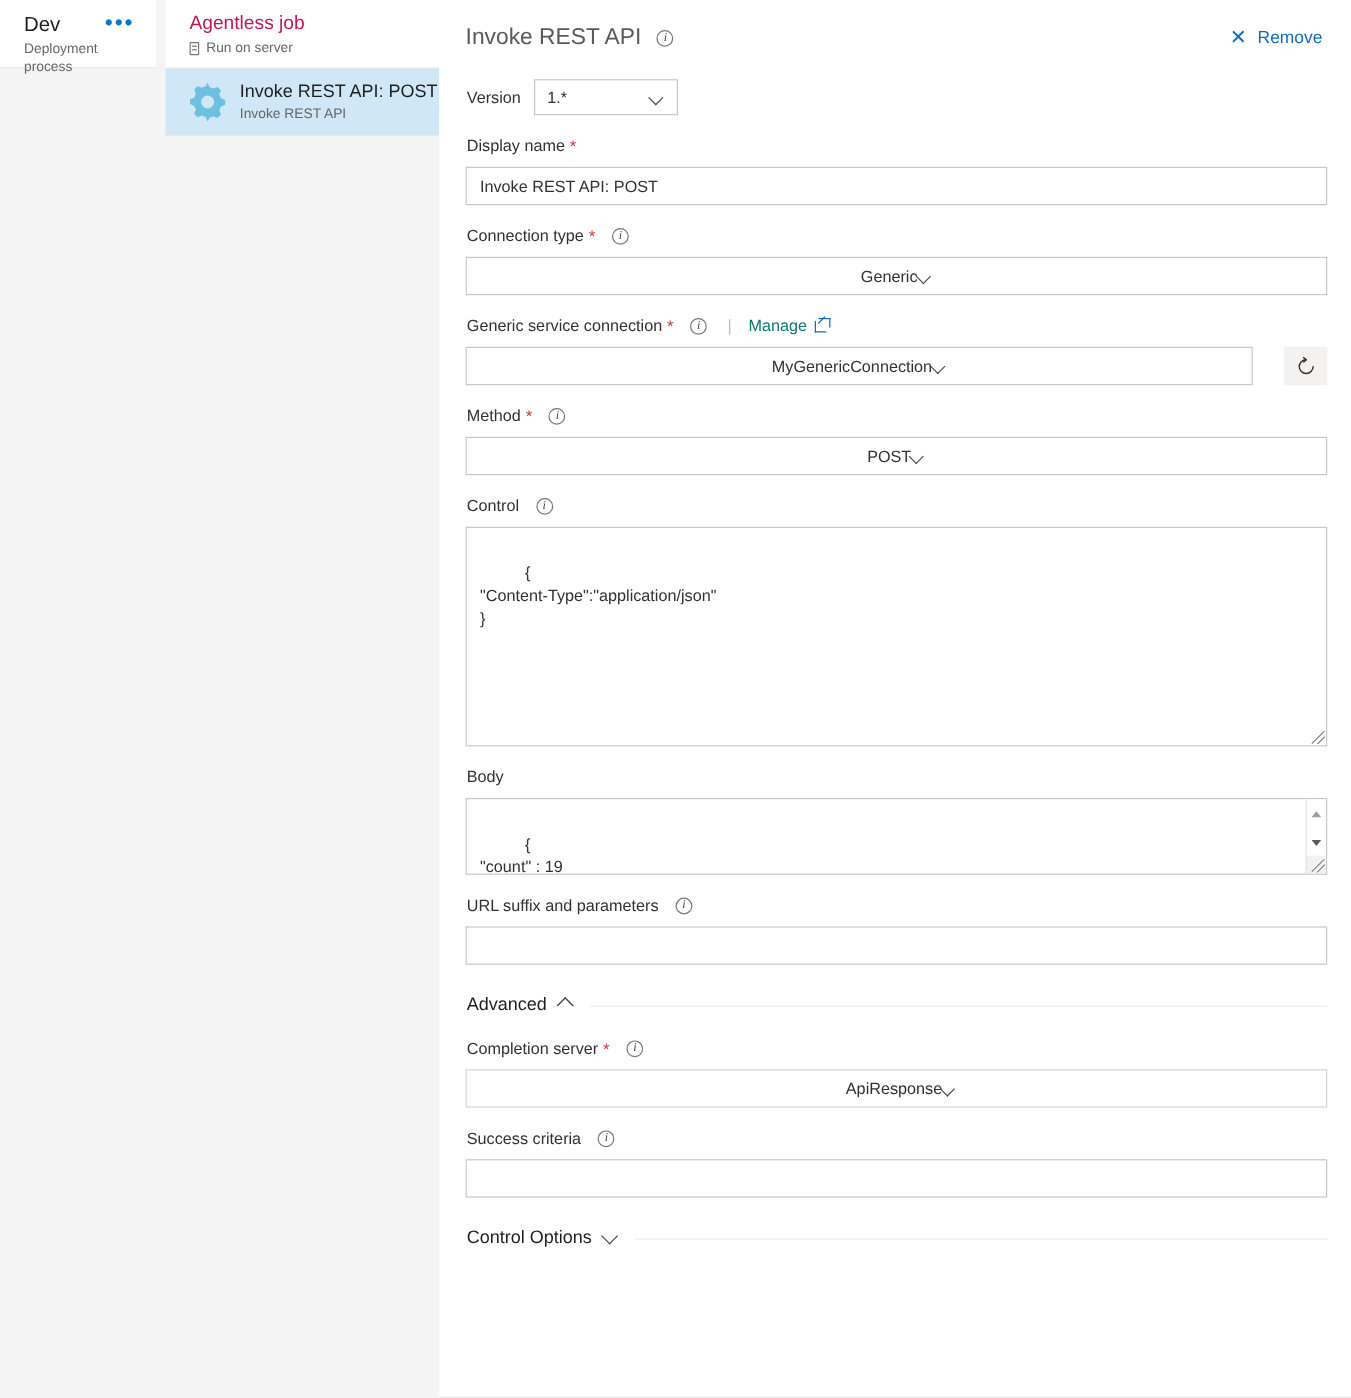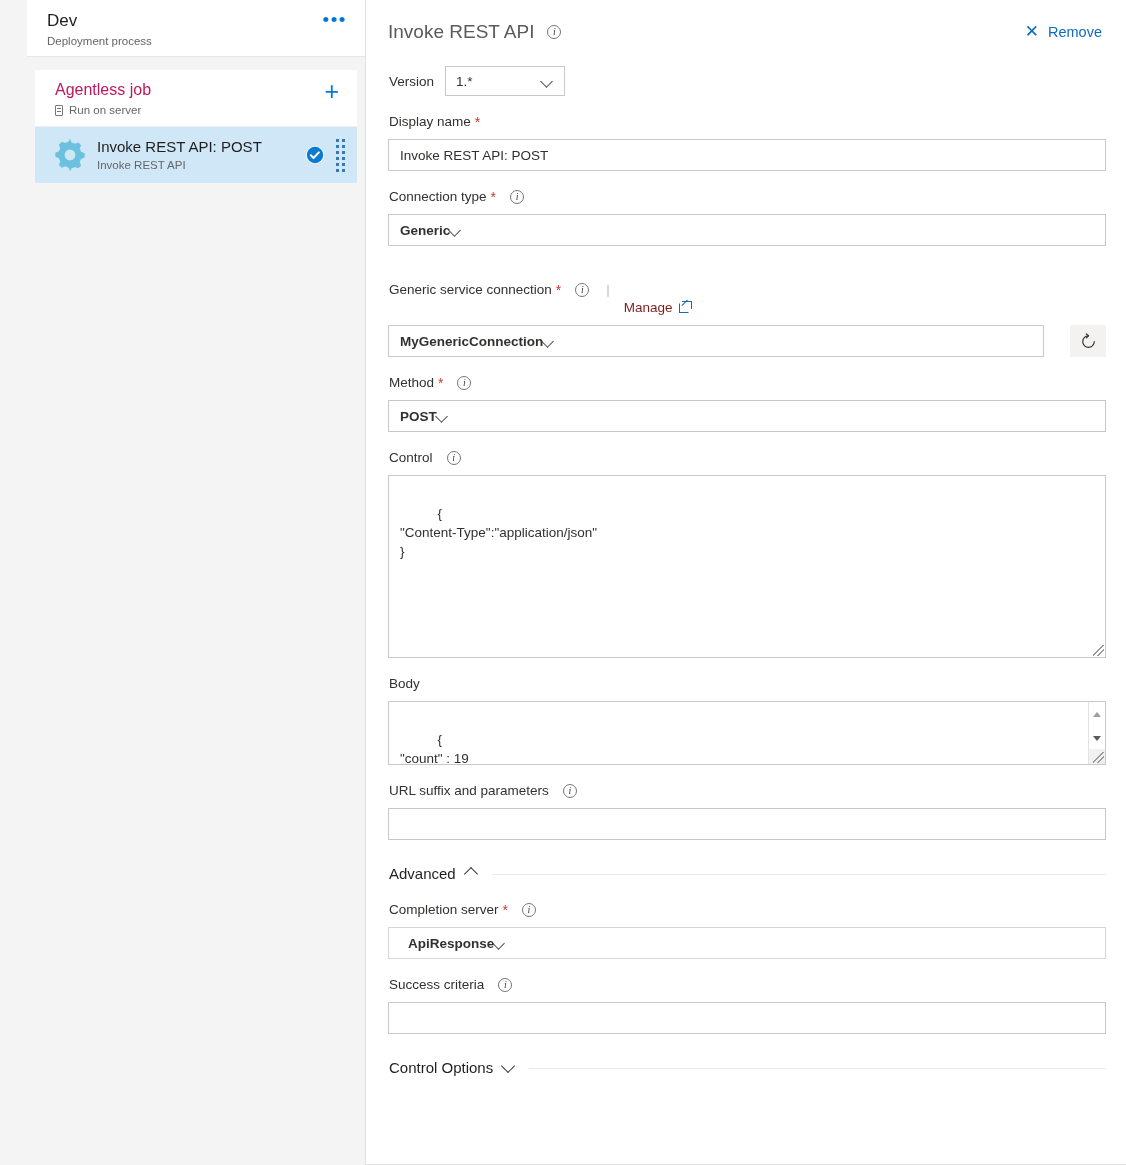--- a/index.html
+++ b/index.html
@@ -18,23 +18,21 @@
     overflow: hidden;
   }
 
   
   .sidebar {
     width: 366px;
     height: 1165px;
     background: #f4f4f4;
     border-right: 1px solid #e0e0e0;
     display: flex;
-    flex-direction: column;
     flex: 0 0 366px;
-    padding-left: 27px;
   }
   .sb-header {
     background: #ffffff;
     border-bottom: 1px solid #e6e6e6;
     padding: 10px 16px 12px 20px;
     display: flex;
     align-items: flex-start;
     justify-content: space-between;
     height: 57px;
   }
@@ -229,27 +227,26 @@
     line-height: 12px;
     text-align: center;
     font-family: "Liberation Serif", serif;
     font-style: italic;
     margin-left: 14px;
     cursor: pointer;
     flex: 0 0 auto;
   }
   .sep-pipe { color: #bbbbbb; margin: 0 14px 0 17px; font-weight: 300; }
   .manage-link {
-    color: #7f1d1d;
+    color: #0f766e;
     font-size: 13.5px;
     cursor: pointer;
     display: inline-flex;
     align-items: center;
     gap: 6px;
-    margin-top: 36px;
   }
   .ext-icon {
     display: inline-block;
     width: 10px; height: 10px;
     border: 1.4px solid #0f6cbd;
     position: relative;
     border-top-color: transparent;
     border-right-color: transparent;
   }
   .ext-icon:before {
@@ -287,23 +284,22 @@
   .select-box {
     width: 100%;
     height: 32px;
     border: 1px solid #c8c8c8;
     background: #ffffff;
     font-size: 13.5px;
     color: #323130;
     padding: 0 10px 0 11px;
     display: flex;
     align-items: center;
-    justify-content: flex-start;
-    cursor: pointer;
-    font-weight: bold;
+    justify-content: center;
+    cursor: pointer;
   }
   .select-box.soft { border-color: #d6d6d6; padding-left: 19px; }
   .chev {
     width: 11px; height: 11px;
     position: relative;
     flex: 0 0 11px;
     margin-right: 2px;
   }
   .chev:before {
     content: "";

